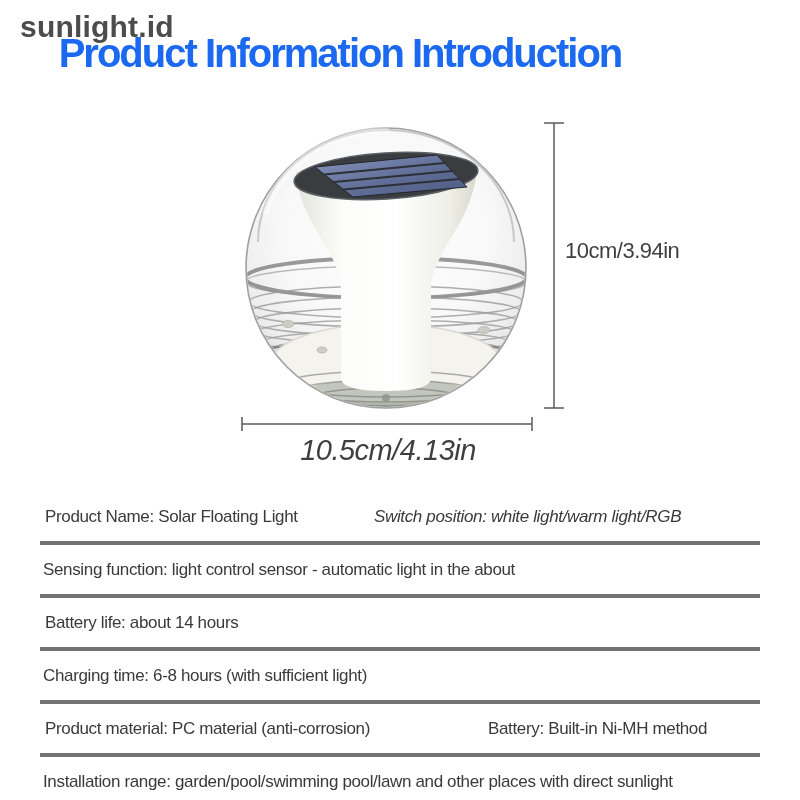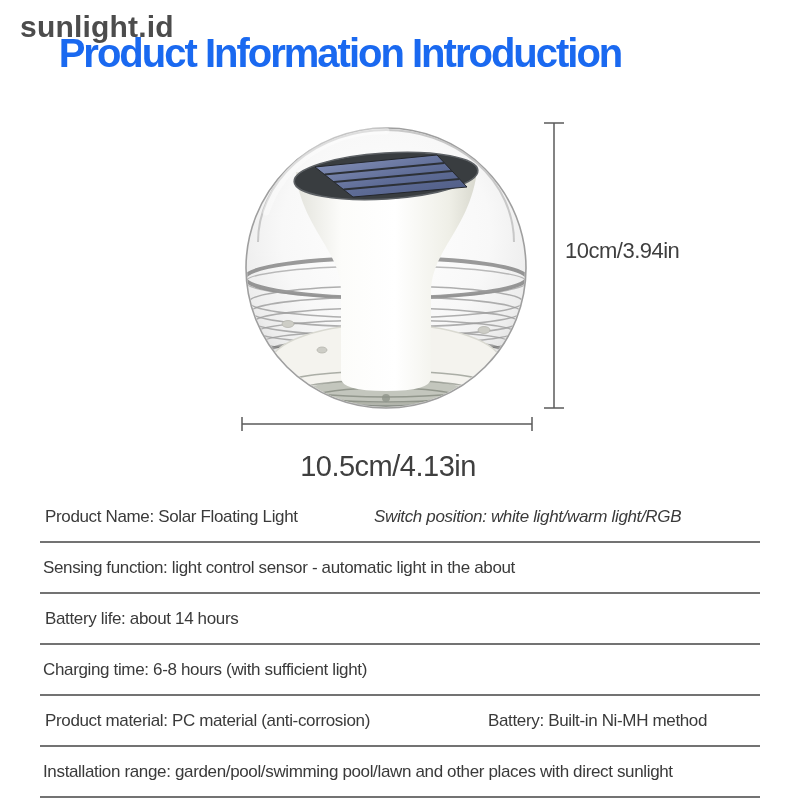--- a/index.html
+++ b/index.html
@@ -14,27 +14,27 @@
   .page-title{
     position:absolute;left:0;top:31px;width:680px;text-align:center;
     font-size:40px;font-weight:700;color:#1a69f0;letter-spacing:-2px;z-index:2;
   }
   .product-svg{position:absolute;left:230px;top:110px;width:350px;height:330px;}
   .dim-height-label{
     position:absolute;left:565px;top:238px;
     font-size:22px;color:#3f3f3f;letter-spacing:-0.5px;
   }
   .dim-width-label{
-    position:absolute;left:240px;top:450px;width:296px;text-align:center;
-    font-size:29px;color:#3f3f3f;letter-spacing:-0.5px;
+    position:absolute;left:240px;top:434px;width:296px;text-align:center;
+    font-size:29px;color:#3f3f3f;letter-spacing:-0.5px;font-style:italic;
   }
   .spec-table{position:absolute;left:0;top:492px;width:800px;}
   .spec-row{
     position:relative;height:49px;margin:0 40px;
-    border-bottom:2px solid #737373;
+    border-bottom:4px solid #737373;
   }
   .spec-cell{
     position:absolute;top:50%;transform:translateY(-50%);
     font-size:17px;color:#3a3a3a;letter-spacing:-0.35px;white-space:nowrap;
   }
   .cell-left{left:5px;}
   .cell-right-a{left:334px;font-style:italic;}   
   .cell-right-b{left:448px;}   
   .cell-full{left:3px;}
 </style>

